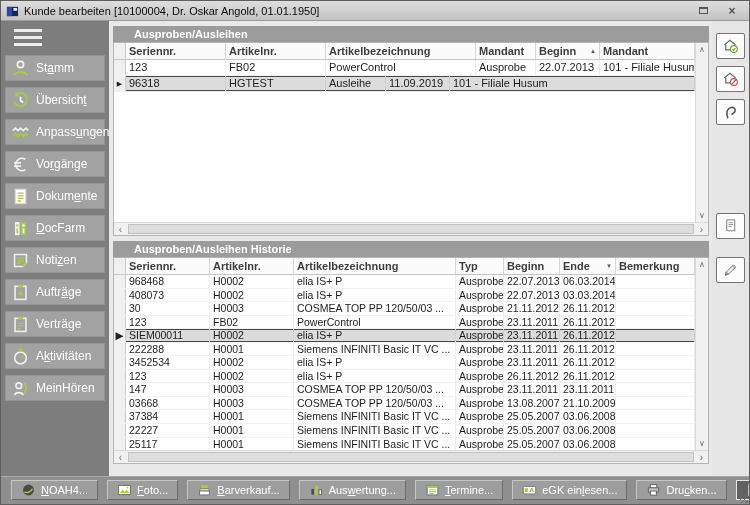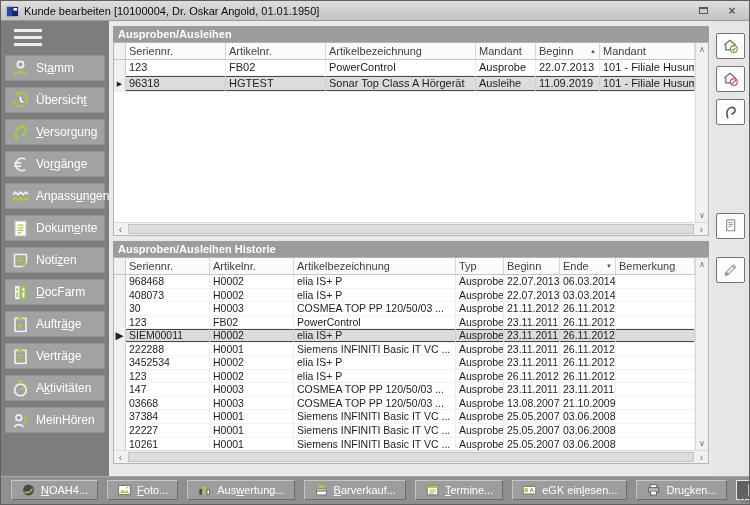--- a/index.html
+++ b/index.html
@@ -25,28 +25,28 @@
   .side-item { height:26px; margin:0 4px 6px 4px; background:#a2a2a2; border:1px solid #939393;
     display:flex; align-items:center; gap:6px; padding:0 5px; cursor:default; }
   .side-item.active { background:#585858; border-color:#4a4a4a; }
   .side-item .lbl { color:#fff; font-size:12px; white-space:nowrap; }
   .si-icon { width:19px; height:19px; flex:0 0 19px; }
   .si-icon svg, .strip-btn svg, .tb-ico svg { display:block; width:100%; height:100%; }
   
   .main { flex:1; background:#e9e9e9; padding:5px 3px 0 4px; min-width:0; }
   .panel { margin-bottom:5px; }
   .panel-header { height:16px; background:#9c9c9c; color:#fff; font-weight:bold; font-size:11px;
-    line-height:16px; padding:0 5px; }
+    line-height:16px; padding:0 21px; }
   .grid { position:relative; background:#fff; border:1px solid #b5b5b5; }
   #grid-top { height:194px; }
   #grid-history { height:207px; }
   .grid-head { display:flex; height:17px; background:#fbfbfb; border-bottom:1px solid #c6c6c6; margin-right:13px; }
   .gh-cell { border-right:1px solid #d6d6d6; font-size:11px; color:#3d3d3d; padding:1px 3px;
     display:flex; align-items:center; overflow:hidden; white-space:nowrap; }
-  .gh-cell .ht { flex:1; overflow:hidden; }
+  .gh-cell .ht { flex:1; overflow:hidden;font-weight:bold; }
   .sort-arrow { font-size:6px; color:#555; margin-left:2px; }
   .grid-body { position:absolute; top:17px; left:0; right:13px; bottom:13px; overflow:hidden; }
   .grow { display:flex; height:16px; border-bottom:1px solid #f2f2f2; }
   .grid2 .grow { height:13.55px; }
   .gcell { border-right:1px solid #ededed; font-size:11px; color:#1c1c1c; padding:0 3px;
     line-height:15px; white-space:nowrap; overflow:hidden; }
   .grid2 .gcell { line-height:12.5px; font-size:10.5px; }
   .marker { background:#f0f0f0 !important; border-right:1px solid #c9c9c9; text-align:center;
     color:#222; font-size:7px; padding:0; }
   .head-marker { background:#f0f0f0; border-right:1px solid #c9c9c9; }
@@ -119,73 +119,65 @@
                 <path d="M4 3.2A5.6 5.6 0 1 1 2.5 8.4" fill="none" stroke="#a5cd3f" stroke-width="1.6"></path>
                 <path d="M4.6 1.2 4 3.4 6.2 4" fill="none" stroke="#a5cd3f" stroke-width="1.3"></path>
                 <path d="M8 4.8v3.4l2.3 1.3" fill="none" stroke="#fff" stroke-width="1.4"></path>
               </svg>
             </span>
             <span class="lbl">Übersich<u>t</u></span>
           </div>
           <div class="side-item">
             <span class="si-icon">
               <svg viewBox="0 0 16 16">
-                <path d="M4.8 14C2.6 8.6 4.6 4.3 8.2 3.3c3-0.8 5 1 4.4 3.6-0.4 1.8-2.2 2.4-3.2 3.5" fill="none" stroke="#a5cd3f" stroke-width="1.8" stroke-linecap="round"></path>
-              </svg>
-            </span>
-            <span class="lbl"><u>V</u>ersorgung</span>
-          </div>
-          <div class="side-item">
-            <span class="si-icon">
-              <svg viewBox="0 0 16 16">
-                <path d="M12 3.6A5.2 5.2 0 1 0 12 12.4M2.5 6.6h6M2.5 9.4h6" fill="none" stroke="#efefef" stroke-width="1.5"></path>
-              </svg>
-            </span>
-            <span class="lbl">Vo<u>rg</u>änge</span>
-          </div>
-          <div class="side-item">
-            <span class="si-icon">
-              <svg viewBox="0 0 16 16">
                 <path d="M1.5 6.4l2.2-2 2.2 2 2.2-2 2.2 2 2.2-2 2 1.8" fill="none" stroke="#f0f0f0" stroke-width="1.4"></path>
                 <path d="M1.5 11l2.2-2 2.2 2 2.2-2 2.2 2 2.2-2 2 1.8" fill="none" stroke="#a5cd3f" stroke-width="1.7"></path>
               </svg>
             </span>
             <span class="lbl">Anpass<u>u</u>ngen</span>
           </div>
           <div class="side-item">
             <span class="si-icon">
               <svg viewBox="0 0 16 16">
+                <path d="M12 3.6A5.2 5.2 0 1 0 12 12.4M2.5 6.6h6M2.5 9.4h6" fill="none" stroke="#efefef" stroke-width="1.5"></path>
+              </svg>
+            </span>
+            <span class="lbl">Vo<u>rg</u>änge</span>
+          </div>
+          <div class="side-item">
+            <span class="si-icon">
+              <svg viewBox="0 0 16 16">
                 <rect x="3.6" y="2" width="8.8" height="12" fill="#fff" stroke="#d9d9d9"></rect>
                 <path d="M5.6 5.2h5M5.6 7.4h5M5.6 9.6h5M5.6 11.8h3" stroke="#a5cd3f" stroke-width="1.1"></path>
               </svg>
             </span>
             <span class="lbl">Dokum<u>e</u>nte</span>
-          </div>
-          <div class="side-item">
-            <span class="si-icon">
-              <svg viewBox="0 0 16 16">
-                <path d="M3 3h10v7l-3 3H3z" fill="none" stroke="#f0f0f0" stroke-width="1.3"></path>
-                <path d="M5.3 6h5.4M5.3 8.2h5.4M5.3 10.4h3" stroke="#a5cd3f" stroke-width="1.1"></path>
-                <path d="M10 13l3-3" stroke="#a5cd3f" stroke-width="1.3"></path>
-              </svg>
-            </span>
-            <span class="lbl">Noti<u>z</u>en</span>
           </div>
           <div class="side-item">
             <span class="si-icon">
               <svg viewBox="0 0 16 16">
                 <rect x="3.4" y="2.6" width="3.8" height="11" fill="#f4f4f4"></rect>
                 <circle cx="5.3" cy="5.4" r="1" fill="#a5cd3f"></circle>
                 <rect x="4.6" y="8" width="1.4" height="4" fill="#a5cd3f"></rect>
                 <rect x="8.6" y="2.6" width="3.8" height="11" fill="#a5cd3f"></rect>
                 <circle cx="10.5" cy="5.4" r="1" fill="#fff"></circle>
                 <rect x="9.8" y="8" width="1.4" height="4" fill="#fff"></rect>
               </svg>
             </span>
             <span class="lbl"><u>D</u>ocFarm</span>
+          </div>
+          <div class="side-item">
+            <span class="si-icon">
+              <svg viewBox="0 0 16 16">
+                <path d="M3 3h10v7l-3 3H3z" fill="none" stroke="#f0f0f0" stroke-width="1.3"></path>
+                <path d="M5.3 6h5.4M5.3 8.2h5.4M5.3 10.4h3" stroke="#a5cd3f" stroke-width="1.1"></path>
+                <path d="M10 13l3-3" stroke="#a5cd3f" stroke-width="1.3"></path>
+              </svg>
+            </span>
+            <span class="lbl">Noti<u>z</u>en</span>
           </div>
           <div class="side-item">
             <span class="si-icon">
               <svg viewBox="0 0 16 16">
                 <rect x="3.4" y="2.8" width="9.2" height="11" fill="none" stroke="#f0f0f0" stroke-width="1.3"></rect>
                 <rect x="6" y="1.4" width="4" height="2.6" fill="#a5cd3f"></rect>
                 <path d="M8 6.8v4.4M5.8 9h4.4" stroke="#a5cd3f" stroke-width="1.5"></path>
               </svg>
             </span>
             <span class="lbl">Auftr<u>ä</u>ge</span>
@@ -257,21 +249,20 @@
                 <div class="gcell" style="width:100px;flex:0 0 100px">FB02</div>
                 <div class="gcell" style="width:150px;flex:0 0 150px">PowerControl</div>
                 <div class="gcell" style="width:60px;flex:0 0 60px">Ausprobe</div>
                 <div class="gcell" style="width:64px;flex:0 0 64px">22.07.2013</div>
                 <div class="gcell" style="flex:1">101 - Filiale Husum</div>
               </div>
               <div class="grow selected">
                 <div class="gcell marker" style="width:12px;flex:0 0 12px">▶</div>
                 <div class="gcell" style="width:100px;flex:0 0 100px">96318</div>
                 <div class="gcell" style="width:100px;flex:0 0 100px">HGTEST</div>
-                <div class="gcell" style="width:150px;flex:0 0 150px">Sonar Top Class A Hörgerät</div>
                 <div class="gcell" style="width:60px;flex:0 0 60px">Ausleihe</div>
                 <div class="gcell" style="width:64px;flex:0 0 64px">11.09.2019</div>
                 <div class="gcell" style="flex:1">101 - Filiale Husum</div>
               </div>
             </div>
             <div class="vscroll">
               <div class="vs-arrow">∧</div>
               <div class="vs-arrow">∨</div>
             </div>
             <div class="hscroll">
@@ -425,21 +416,21 @@
                 <div class="gcell" style="width:84px;flex:0 0 84px">22227</div>
                 <div class="gcell" style="width:84px;flex:0 0 84px">H0001</div>
                 <div class="gcell" style="width:162px;flex:0 0 162px">Siemens INFINITI Basic IT VC ...</div>
                 <div class="gcell" style="width:48px;flex:0 0 48px">Ausprobe</div>
                 <div class="gcell" style="width:56px;flex:0 0 56px">25.05.2007</div>
                 <div class="gcell" style="width:56px;flex:0 0 56px">03.06.2008</div>
                 <div class="gcell" style="flex:1"></div>
               </div>
               <div class="grow">
                 <div class="gcell marker" style="width:12px;flex:0 0 12px"></div>
-                <div class="gcell" style="width:84px;flex:0 0 84px">10261</div>
+                <div class="gcell" style="width:84px;flex:0 0 84px">25117</div>
                 <div class="gcell" style="width:84px;flex:0 0 84px">H0001</div>
                 <div class="gcell" style="width:162px;flex:0 0 162px">Siemens INFINITI Basic IT VC ...</div>
                 <div class="gcell" style="width:48px;flex:0 0 48px">Ausprobe</div>
                 <div class="gcell" style="width:56px;flex:0 0 56px">25.05.2007</div>
                 <div class="gcell" style="width:56px;flex:0 0 56px">03.06.2008</div>
                 <div class="gcell" style="flex:1"></div>
               </div>
             </div>
             <div class="vscroll">
               <div class="vs-arrow">∧</div>
@@ -518,36 +509,36 @@
             <rect x="1.2" y="2.6" width="12.6" height="9.8" fill="#fff" stroke="#6e6e6e"></rect>
             <path d="M2.4 10.6l3-3.6 2.4 2.6 2-2.4 2.8 3.4z" fill="#a5cd3f"></path>
             <circle cx="10.6" cy="5" r="1" fill="#a5cd3f"></circle>
           </svg>
         </span>
         <span><u>F</u>oto...</span>
       </div>
       <div class="tb-button">
         <span class="tb-ico">
           <svg viewBox="0 0 15 15">
+            <rect x="4" y="2.2" width="7" height="3.6" fill="#a5cd3f"></rect>
+            <path d="M2.2 8.4h10.6v4.4H2.2z" fill="#fff" stroke="#6e6e6e"></path>
+            <path d="M3 6h9l0.8 2.4H2.2z" fill="#dcdcdc" stroke="#6e6e6e" stroke-width="0.8"></path>
+          </svg>
+        </span>
+        <span><u>B</u>arverkauf...</span>
+      </div>
+      <div class="tb-button">
+        <span class="tb-ico">
+          <svg viewBox="0 0 15 15">
             <rect x="2" y="6.4" width="2.8" height="6" fill="#4a4a4a"></rect>
             <rect x="6.1" y="3" width="2.8" height="9.4" fill="#a5cd3f"></rect>
             <rect x="10.2" y="7.4" width="2.8" height="5" fill="#fff" stroke="#4a4a4a" stroke-width="0.8"></rect>
           </svg>
         </span>
         <span>Aus<u>w</u>ertung...</span>
-      </div>
-      <div class="tb-button">
-        <span class="tb-ico">
-          <svg viewBox="0 0 15 15">
-            <rect x="4" y="2.2" width="7" height="3.6" fill="#a5cd3f"></rect>
-            <path d="M2.2 8.4h10.6v4.4H2.2z" fill="#fff" stroke="#6e6e6e"></path>
-            <path d="M3 6h9l0.8 2.4H2.2z" fill="#dcdcdc" stroke="#6e6e6e" stroke-width="0.8"></path>
-          </svg>
-        </span>
-        <span><u>B</u>arverkauf...</span>
       </div>
       <div class="tb-button">
         <span class="tb-ico">
           <svg viewBox="0 0 15 15">
             <rect x="1.8" y="2.8" width="11.4" height="10" fill="#fff" stroke="#6e6e6e"></rect>
             <rect x="1.8" y="2.8" width="11.4" height="2.6" fill="#a5cd3f"></rect>
             <path d="M4 7.4h7M4 9.4h7M4 11.4h4.5" stroke="#9bc04a" stroke-width="1"></path>
           </svg>
         </span>
         <span><u>T</u>ermine...</span>

